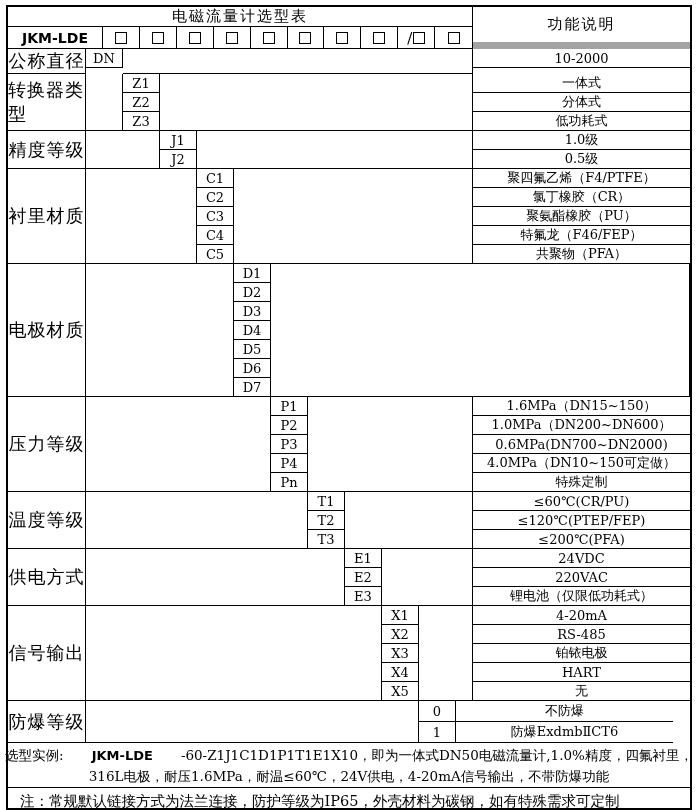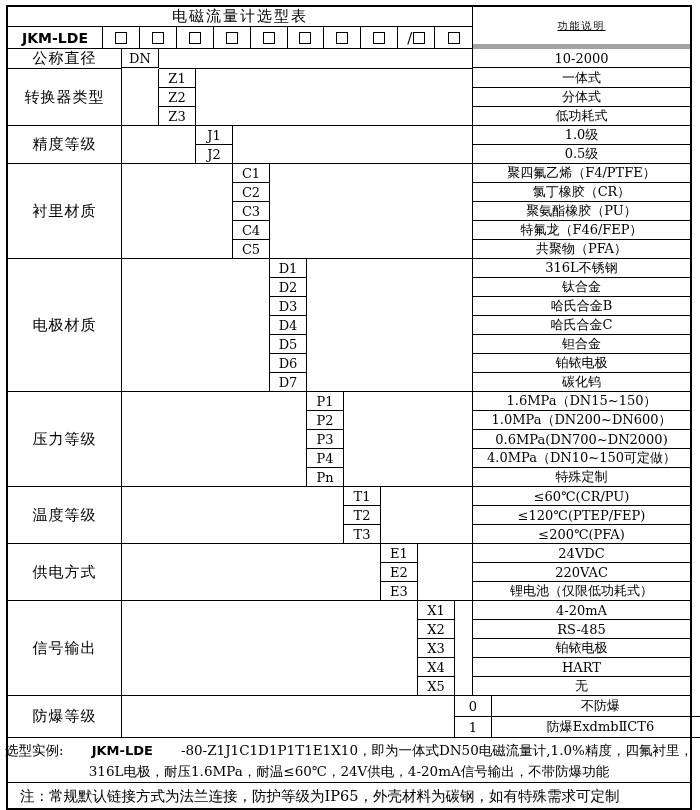--- a/index.html
+++ b/index.html
@@ -20,26 +20,26 @@
          display:flex;align-items:center;justify-content:center;font-size:15px;letter-spacing:2px;}
   .jkm{height:22px;flex:none;display:flex;min-width:0;}
   .jkm-label{width:95px;flex:none;border-right:1px solid #000;border-bottom:1px solid #000;box-sizing:border-box;
              display:flex;align-items:center;justify-content:center;
              font-family:"DejaVu Sans","Liberation Sans",sans-serif;font-weight:bold;font-size:14px;}
   .cb-cell{width:37px;flex:0 1 37px;min-width:0;border-right:1px solid #000;border-bottom:1px solid #000;box-sizing:border-box;
            display:flex;align-items:center;justify-content:center;}
   .cb-cell.last{border-right:none;}
   .box{width:12px;height:12px;border:1.5px solid #000;box-sizing:border-box;flex:none;}
   .slash{font-size:15px;margin-right:1px;}
-  .hdr-right{flex:1;border-bottom:5px solid #a3a3a3;box-sizing:border-box;
-             display:flex;align-items:center;justify-content:center;font-size:10px;letter-spacing:2px;text-decoration:underline;}
+  .hdr-right{flex:1;border-bottom:7px solid #a3a3a3;box-sizing:border-box;
+             display:flex;align-items:center;justify-content:center;font-size:15px;letter-spacing:2px;}
   
   .section{display:flex;flex:none;}
-  .lbl{width:114px;flex:none;border-right:1px solid #000;border-bottom:1px solid #000;box-sizing:border-box;
-       display:flex;align-items:center;justify-content:center;font-size:15px;letter-spacing:1px;}
+  .lbl{width:78px;flex:none;border-right:1px solid #000;border-bottom:1px solid #000;box-sizing:border-box;
+       display:flex;align-items:center;justify-content:center;font-size:18px;letter-spacing:1px;}
   .sp{border-right:1px solid #000;border-bottom:1px solid #000;box-sizing:border-box;flex:none;}
   .sp-r{flex:1;border-right:1px solid #000;border-bottom:1px solid #000;box-sizing:border-box;}
   .codes{width:37px;flex:none;display:flex;flex-direction:column;}
   .code{height:19px;flex:none;border-right:1px solid #000;border-bottom:1px solid #000;box-sizing:border-box;
         display:flex;align-items:center;justify-content:center;font-size:13px;}
   .vals{width:217px;flex:none;display:flex;flex-direction:column;}
   .val{height:19px;flex:none;border-bottom:1px solid #000;box-sizing:border-box;
        display:flex;align-items:center;justify-content:center;font-size:13px;white-space:nowrap;overflow:hidden;}
   .tall .code,.tall .val{height:21px;}
   
@@ -163,29 +163,20 @@
     <div class="codes">
       <div class="code">D1</div>
       <div class="code">D2</div>
       <div class="code">D3</div>
       <div class="code">D4</div>
       <div class="code">D5</div>
       <div class="code">D6</div>
       <div class="code">D7</div>
     </div>
     <div class="sp-r"></div>
-    <div class="vals">
-      <div class="val">316L不锈钢</div>
-      <div class="val">钛合金</div>
-      <div class="val">哈氏合金B</div>
-      <div class="val">哈氏合金C</div>
-      <div class="val">钽合金</div>
-      <div class="val">铂铱电极</div>
-      <div class="val">碳化钨</div>
-    </div>
   </div>
 
   <div class="section">
     <div class="lbl">压力等级</div>
     <div class="sp" style="width:185px"></div>
     <div class="codes">
       <div class="code">P1</div>
       <div class="code">P2</div>
       <div class="code">P3</div>
       <div class="code">P4</div>
@@ -263,21 +254,21 @@
     <div class="vals">
       <div class="val">不防爆</div>
       <div class="val">防爆ExdmbⅡCT6</div>
     </div>
   </div>
 
   <div class="example">
     <div class="ex-line">
       <span>选型实例:</span>
         <span class="bold-model">JKM-LDE</span>
-        <span>-80-Z1J1C1D1P1T1E1X10，即为一体式DN50电磁流量计,1.0%精度，四氟衬里，</span>
+        <span>-60-Z1J1C1D1P1T1E1X10，即为一体式DN50电磁流量计,1.0%精度，四氟衬里，</span>
     </div>
     <div class="ex-line">
       <span>316L电极，耐压1.6MPa，耐温≤60℃，24V供电，4-20mA信号输出，不带防爆功能</span>
     </div>
   </div>
 
   <div class="note">
     <span>注：常规默认链接方式为法兰连接，防护等级为IP65，外壳材料为碳钢，如有特殊需求可定制</span>
   </div>
 

